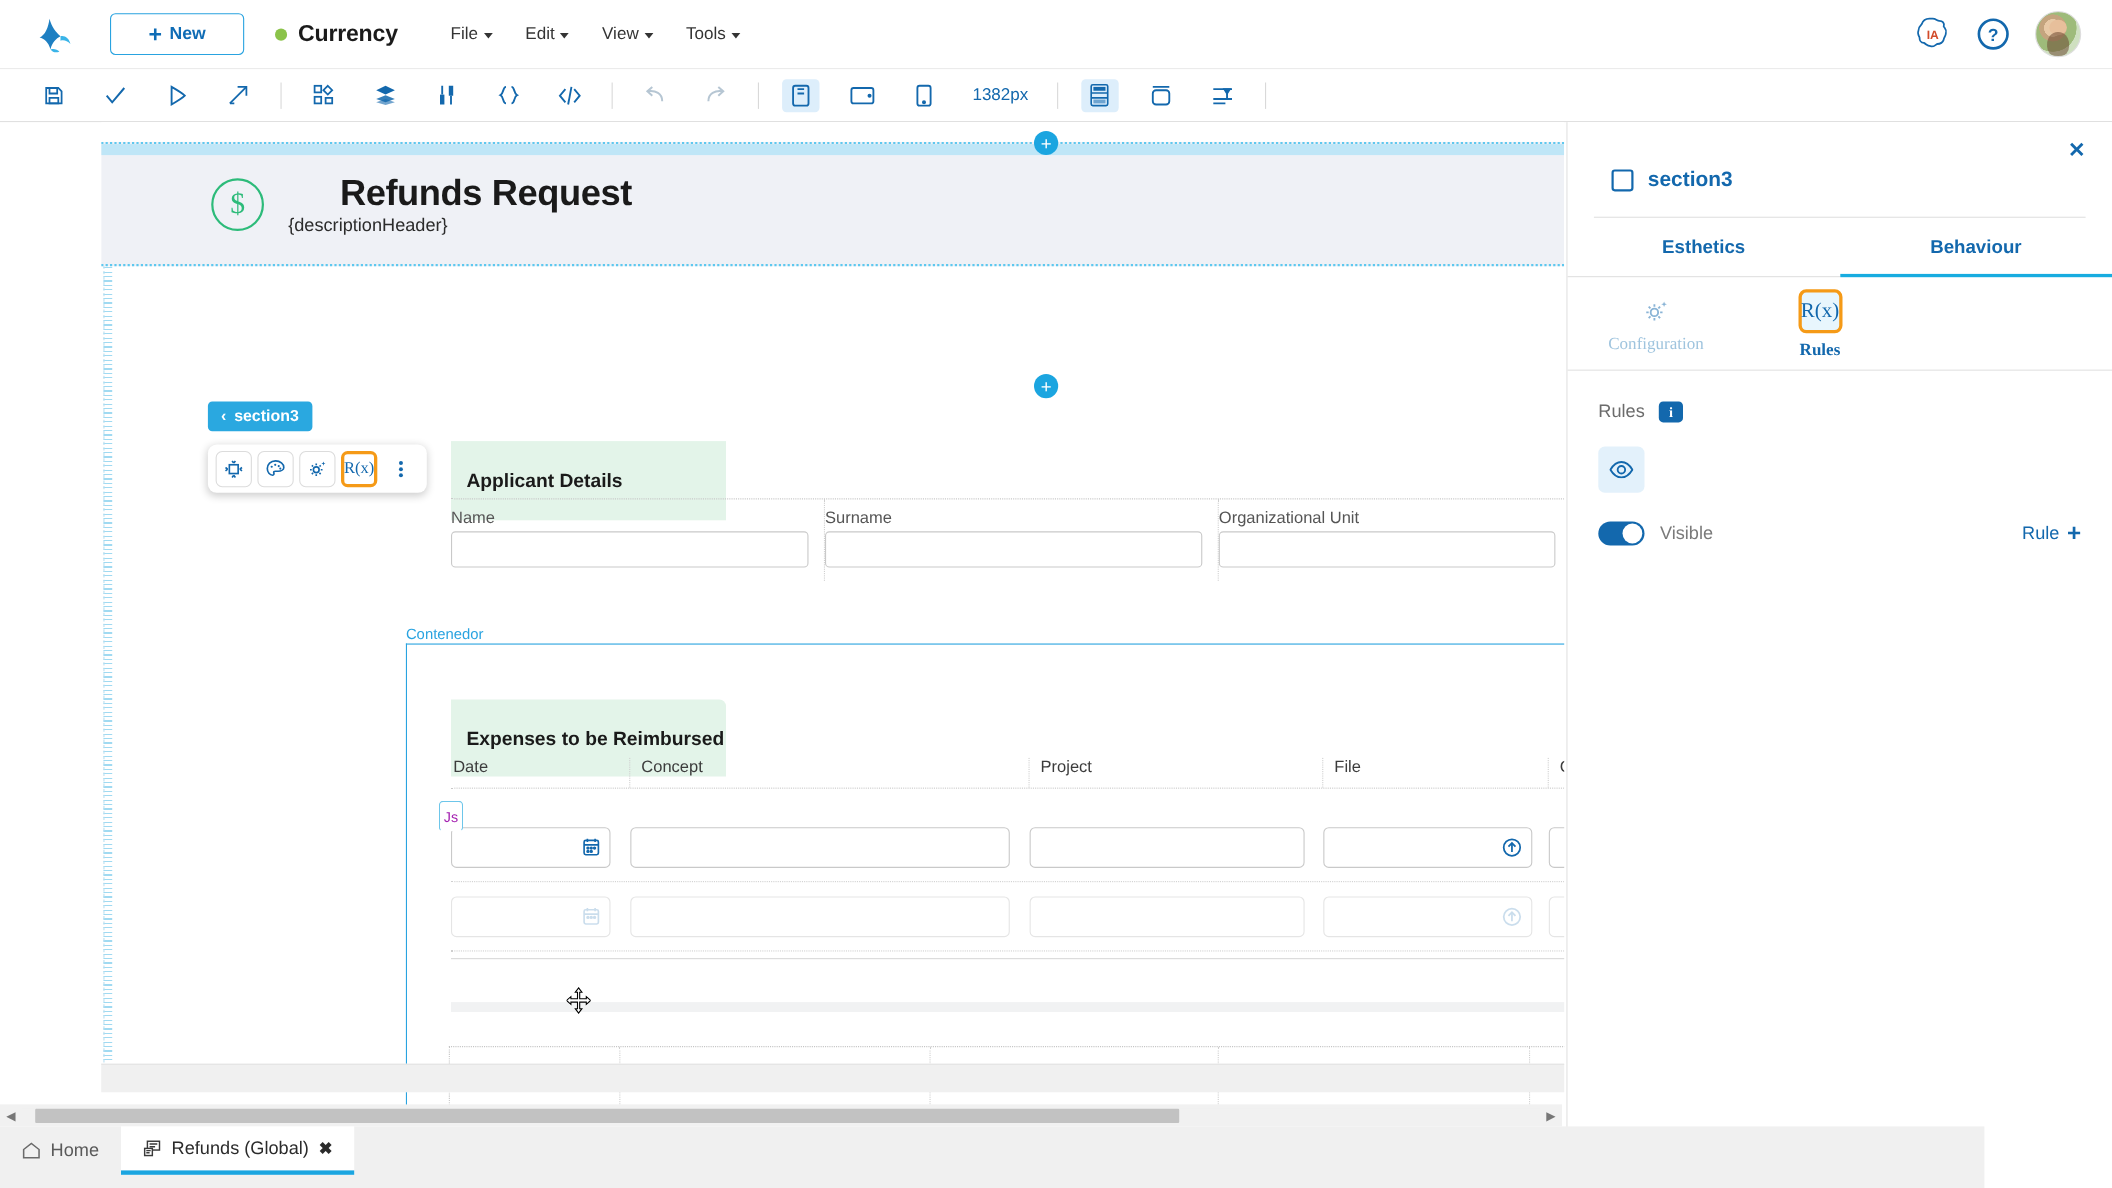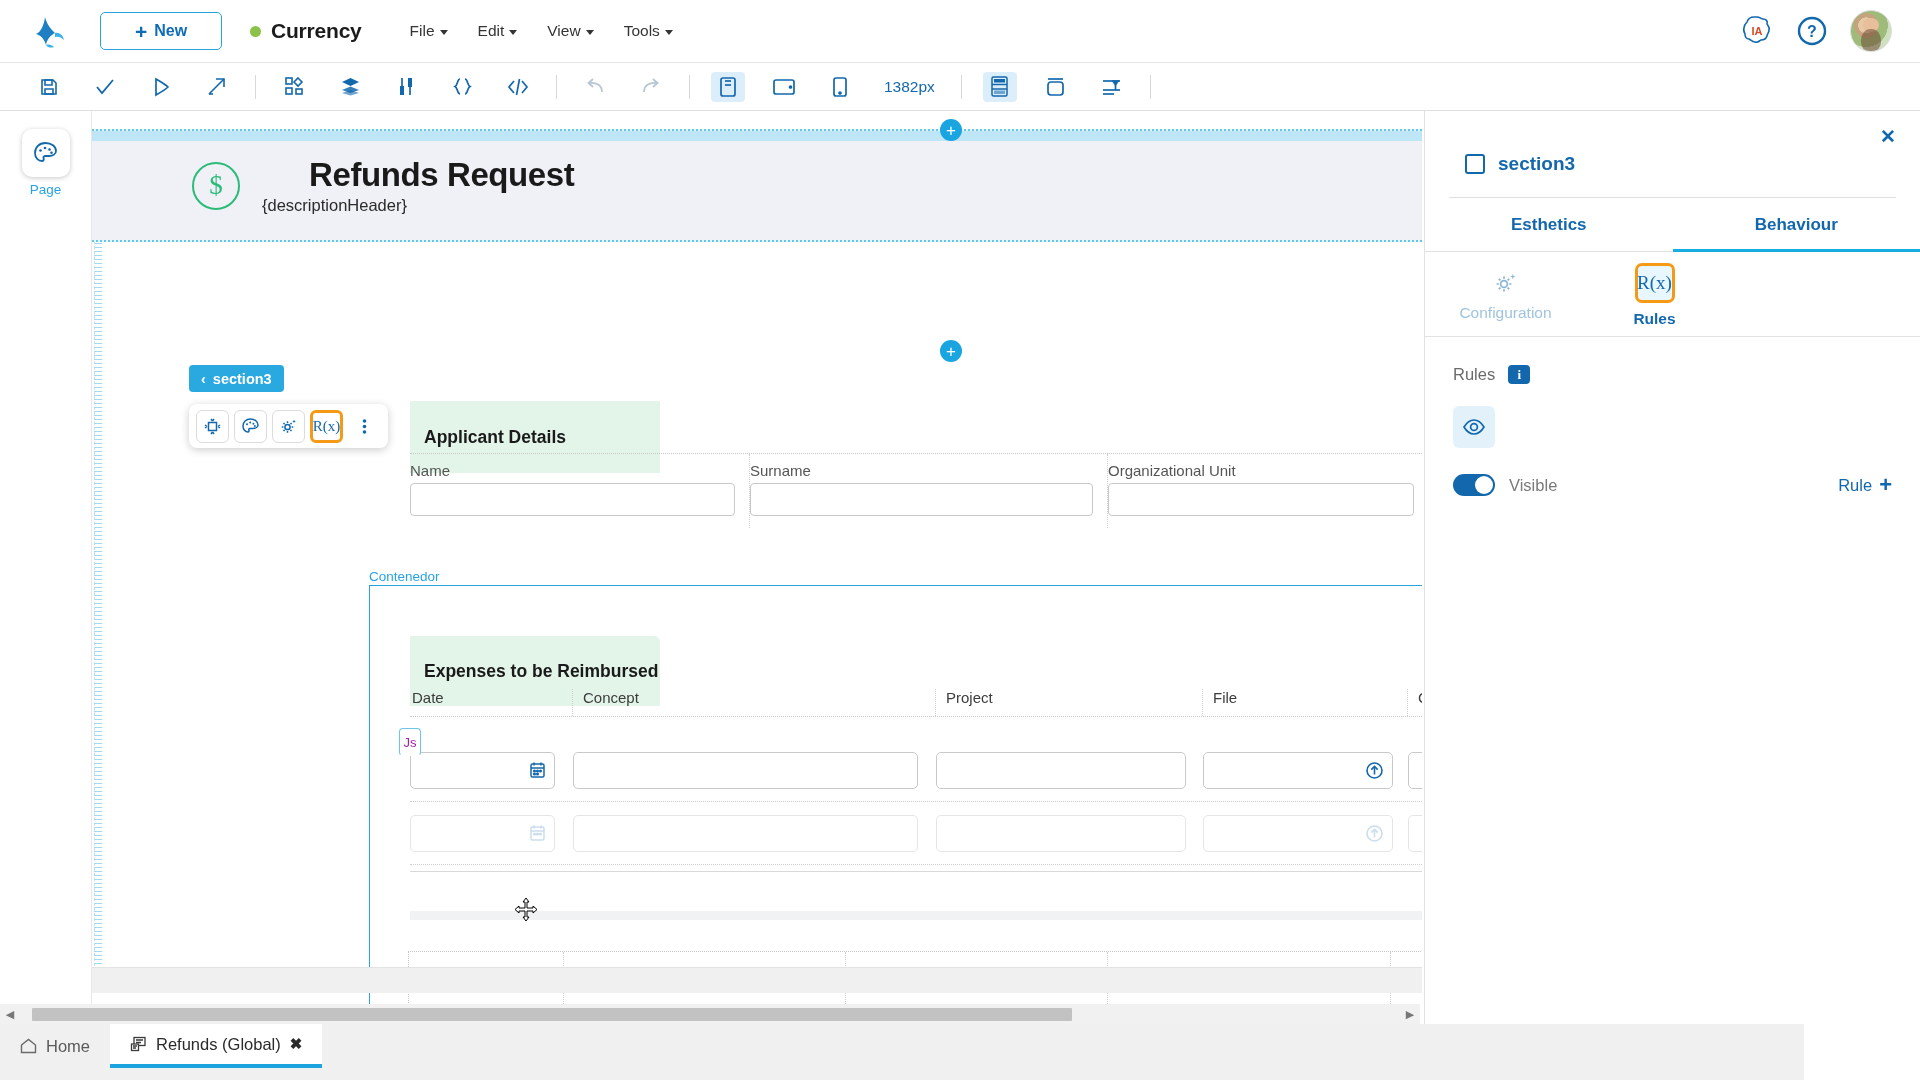--- a/index.html
+++ b/index.html
@@ -225,21 +225,21 @@
   .rp-divider { margin:22px 24px 0; height:1px; background:#e0e0e0;}
   .rp-tabs { display:flex; }
   .rp-tab {
     flex:1; text-align:center; padding:17px 0 14px; font-size:17px; font-weight:700;
     color:#1368ad; cursor:pointer; border-bottom:1px solid #e0e0e0;
   }
   .rp-tab.active { border-bottom:3px solid #18ace0; }
   .rp-subtabs { display:flex; padding:14px 0 8px 28px; gap:44px; border-bottom:1px solid #e2e2e2;}
   .rp-subtab { width:105px; text-align:center; cursor:pointer;}
   .rp-subtab .ic { height:34px; display:flex; align-items:center; justify-content:center;}
-  .rp-subtab .lb { font-size:15.5px; margin-top:4px;}
+  .rp-subtab .lb { font-size:15.5px; margin-top:4px;font-family:Liberation Serif, serif;}
   .rp-subtab.muted .ic { color:#8ab4d6;} .rp-subtab.muted .lb { color:#9fc4de;}
   .rp-subtab.sel .lb { color:#1368ad; font-weight:700;}
   .rx-box {
     width:40px; height:40px; margin:0 auto; border:3px solid #f59a17; border-radius:7px;
     background:#e8f6fd; display:flex; align-items:center; justify-content:center; color:#1368ad;
     font-family:"Liberation Serif", serif; font-size:19px;
   }
   .rules-row { display:flex; align-items:center; gap:13px; margin:28px 0 0 28px;}
   .rules-row .lbl { font-size:16.5px; color:#6b6b6b;}
   .info-chip {
@@ -454,32 +454,20 @@
         <path d="M3 5h17"></path>
           <path d="M13 5 L18 5 15.5 9z" fill="#1368ad"></path>
         <path d="M15.5 9v5"></path>
           <path d="M3 14h17"></path>
           <path d="M3 18h11"></path>
       </svg>
     </div>
     <div class="tb-sep"></div>
   </div>
 
-  <div class="left-rail">
-    <div class="rail-btn">
-      <svg width="27" height="27" viewBox="0 0 27 27" fill="none" stroke="#1368ad" stroke-width="1.8">
-        <path d="M13.5 3 C7 3 3 7.5 3 13 C3 18 6.5 21 10 21 C12 21 12 19 11.5 18 C11 16.8 12 16 13.5 16 L17 16 C21 16 24 14 24 11 C24 6.5 19.5 3 13.5 3 Z"></path>
-        <circle cx="8.5" cy="10.5" r="1.3" fill="#1368ad" stroke="none"></circle>
-        <circle cx="13" cy="8" r="1.3" fill="#1368ad" stroke="none"></circle>
-        <circle cx="17.5" cy="9.5" r="1.3" fill="#1368ad" stroke="none"></circle>
-        <circle cx="19.5" cy="12.8" r="1.3" fill="#1368ad" stroke="none"></circle>
-      </svg>
-    </div>
-    <div class="rail-label">Page</div>
-  </div>
 
   <div class="canvas">
     <div class="ruler-col"></div>
     <div class="canvas-sheet"></div>
 
     <div class="form-header">
       <div class="form-header-top-strip"></div>
       <div class="dollar-circle">$</div>
       <div class="fh-text">
         <div class="fh-title">Refunds Request</div>

